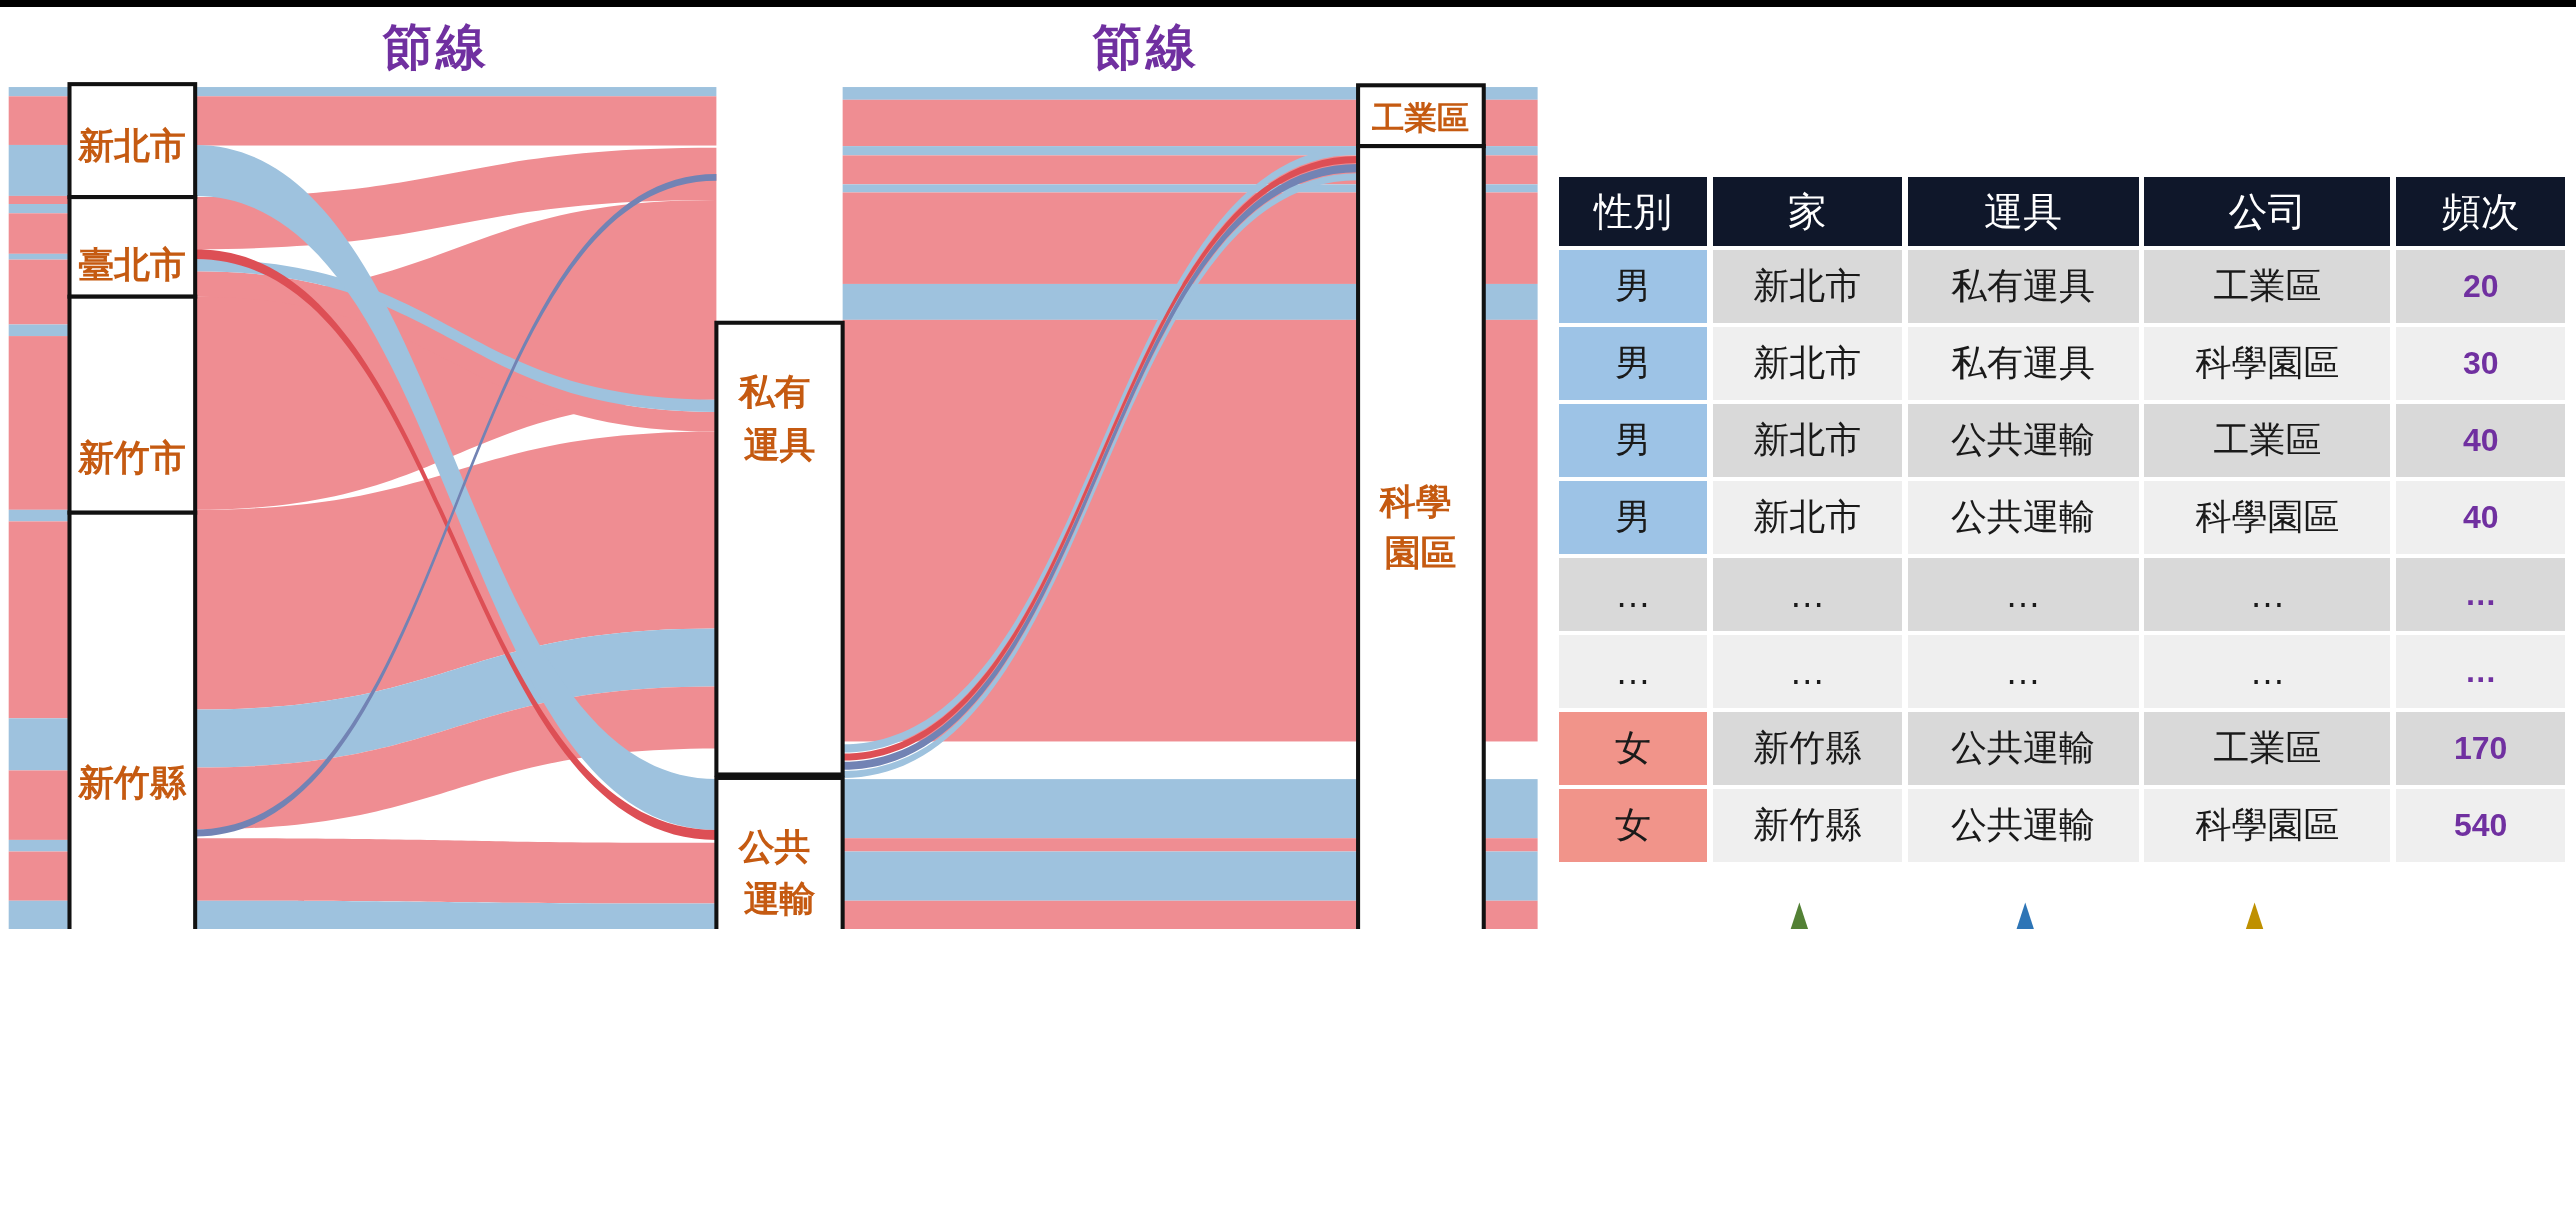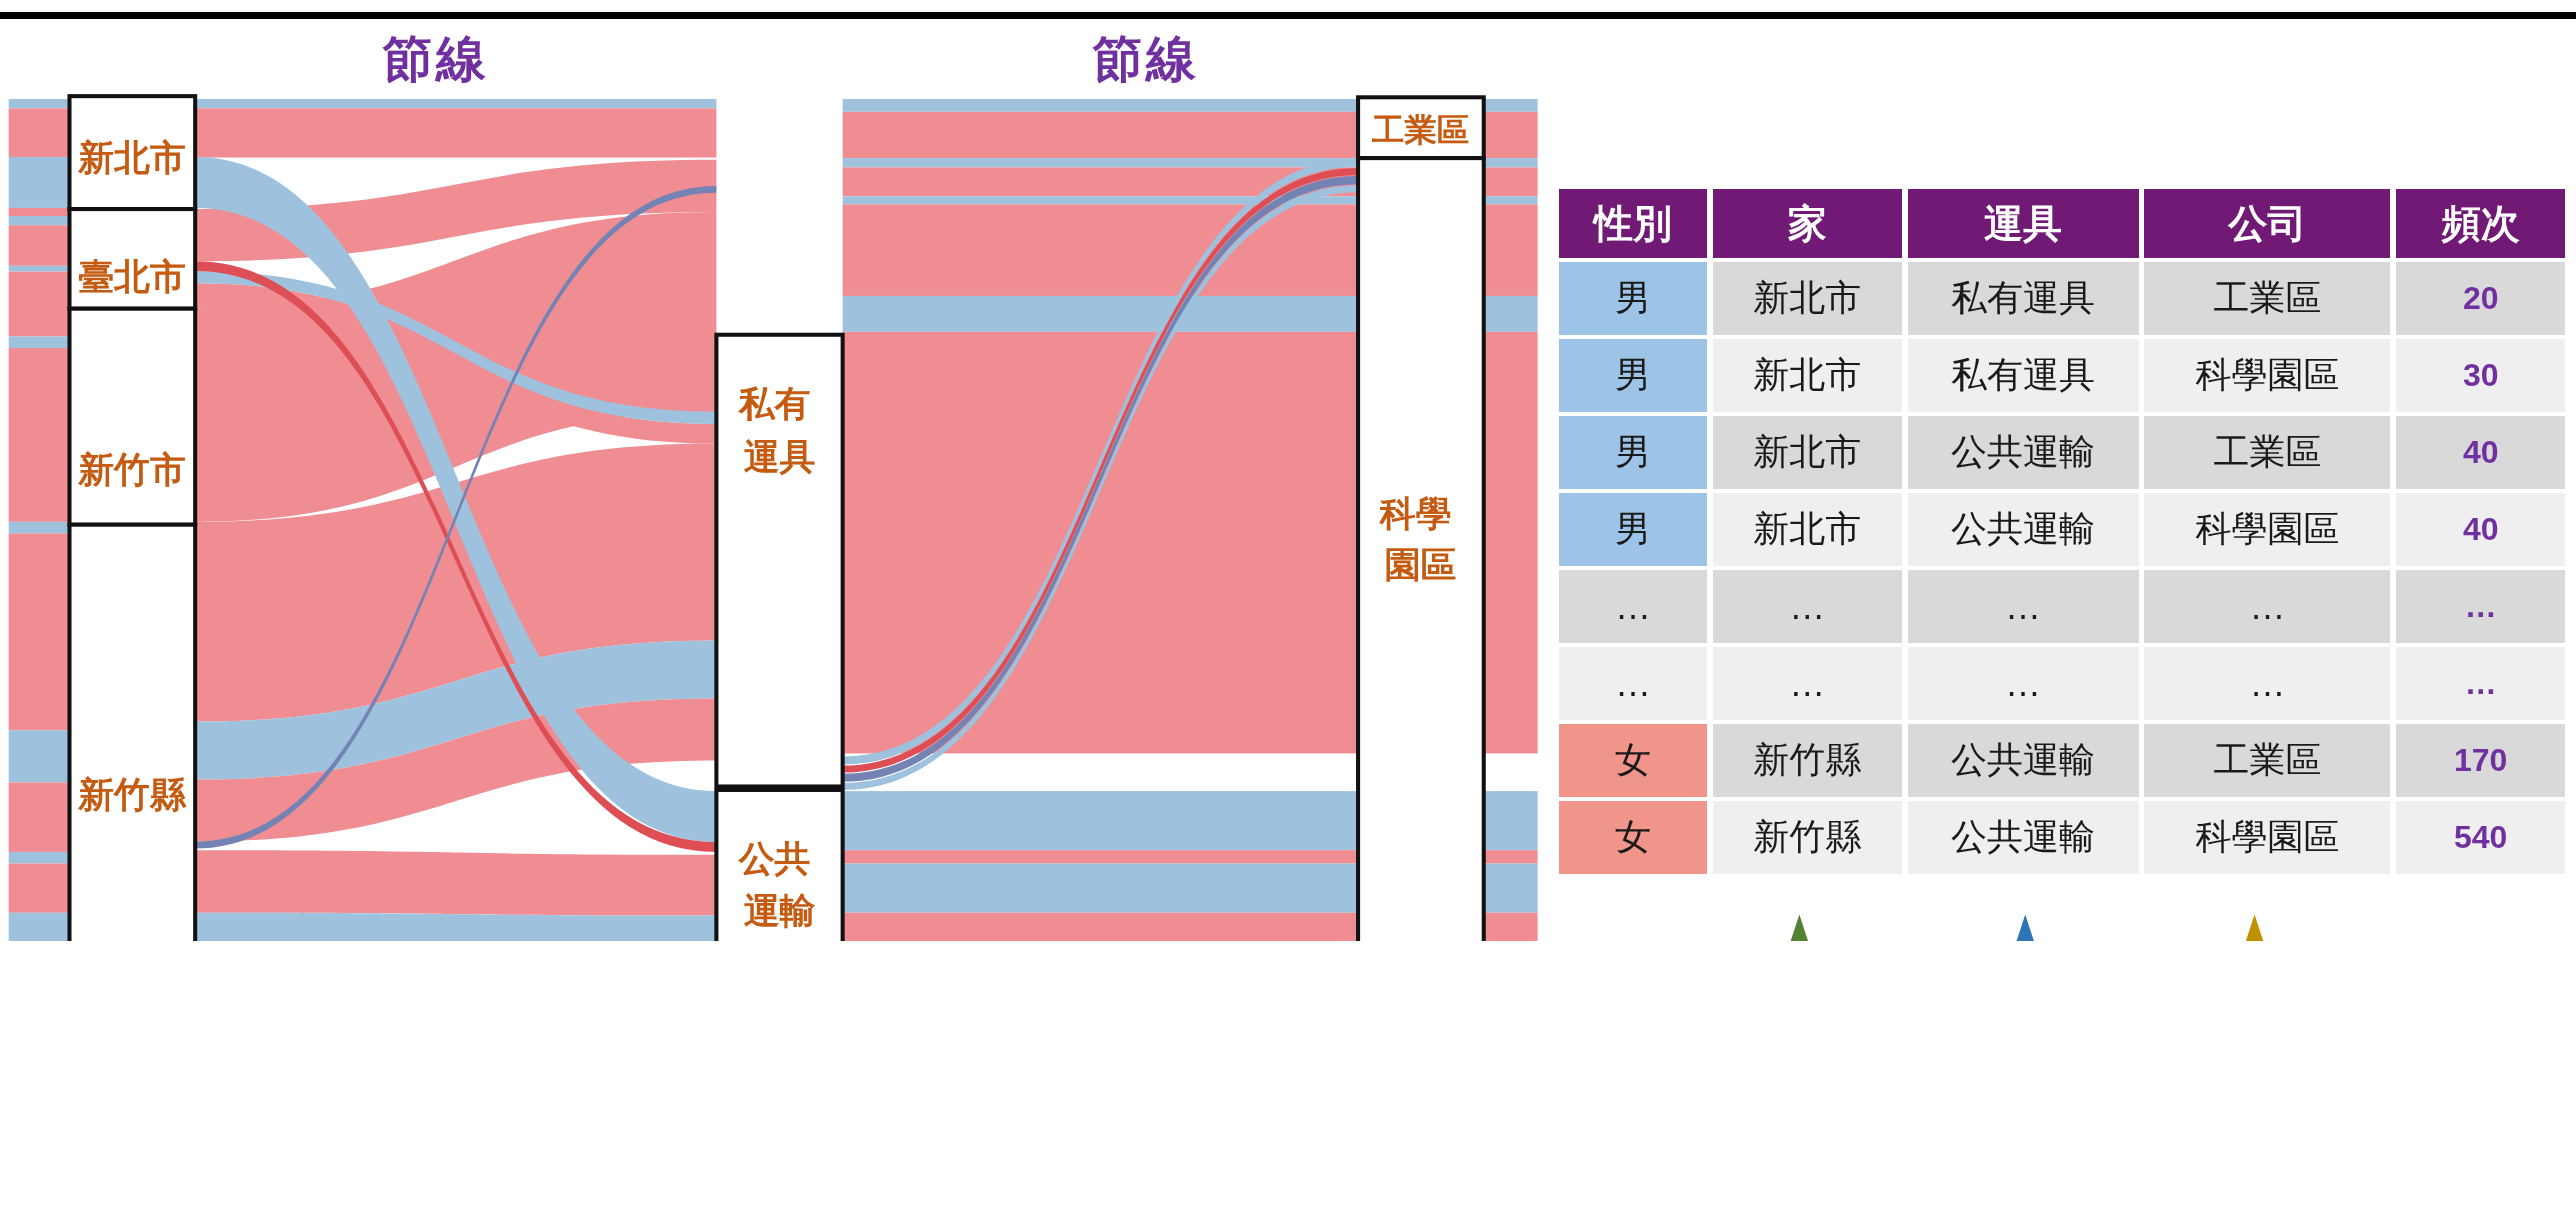--- a/index.html
+++ b/index.html
@@ -1,19 +1,18 @@
 <!DOCTYPE html>
 <html style="font-size:9.3px"><head>
 <meta charset="utf-8">
 <style>
   html,body{margin:0;padding:0;background:#ffffff;}
   #canvas{
     position:relative;width:2576px;height:929px;background:#ffffff;overflow:hidden;
     font-family:"Liberation Sans","DejaVu Sans",sans-serif;
-    margin-top:12px;
   }
   .abs{position:absolute;}
   
   #top-bar{left:0;top:0;width:2576px;height:7px;background:#000;}
   #bottom-bar{left:1384px;top:1223px;width:1192px;height:7.5px;background:#000;}
 
   
   .edge-label{
     color:#7030a0;font-size:50px;font-weight:bold;letter-spacing:3.5px;
     transform:translateX(-50%);top:14px;white-space:nowrap;
@@ -49,21 +48,21 @@
     display:grid;
     grid-template-columns:148px 189px 231px 246px 169px;
     grid-template-rows:69px repeat(8,73px);
     column-gap:5.8px;row-gap:4px;
   }
   .row{display:contents;}
   .cell{
     display:flex;align-items:center;justify-content:center;
     font-size:36px;color:#1a1a1a;white-space:nowrap;
   }
-  .cell.hdr{background:#701a75;color:#ffffff;font-weight:bold;font-size:39px;}
+  .cell.hdr{background:#0f172a;color:#ffffff;font-weight:normal;font-size:39px;}
   .r-dark .cell{background:#d9d9d9;}
   .r-light .cell{background:#efefef;}
   .cell.male{background:#9dc3e6;}
   .cell.female{background:#f1948a;}
   .cell.freq{color:#7030a0;font-weight:bold;font-size:32px;}
 </style>
 </head>
 <body>
 
 <div id="canvas">

